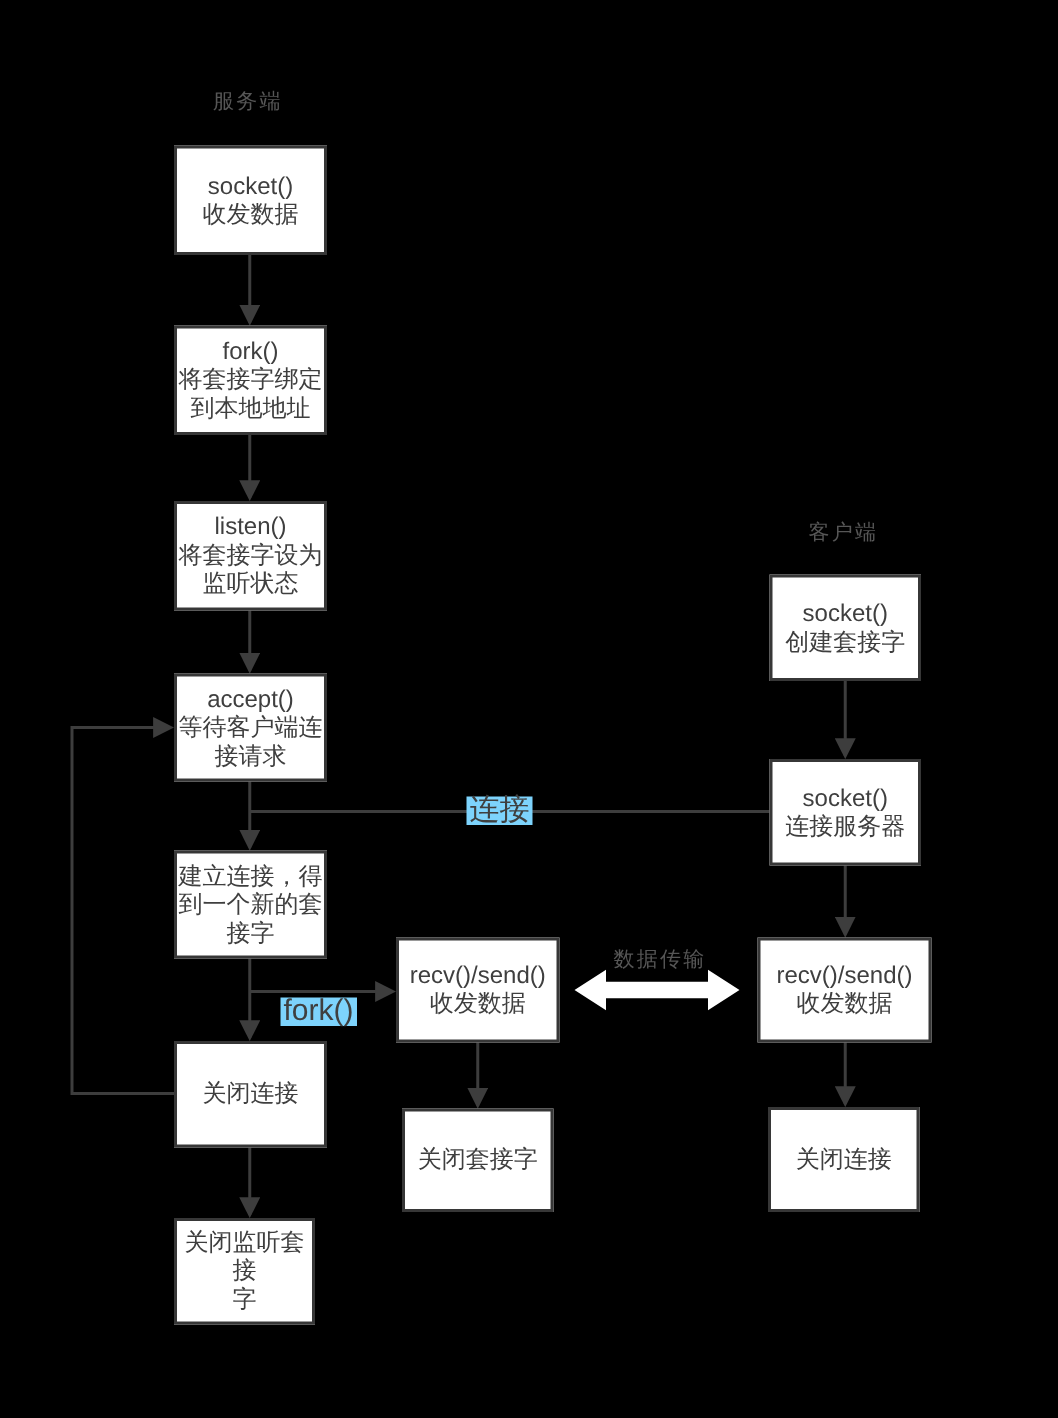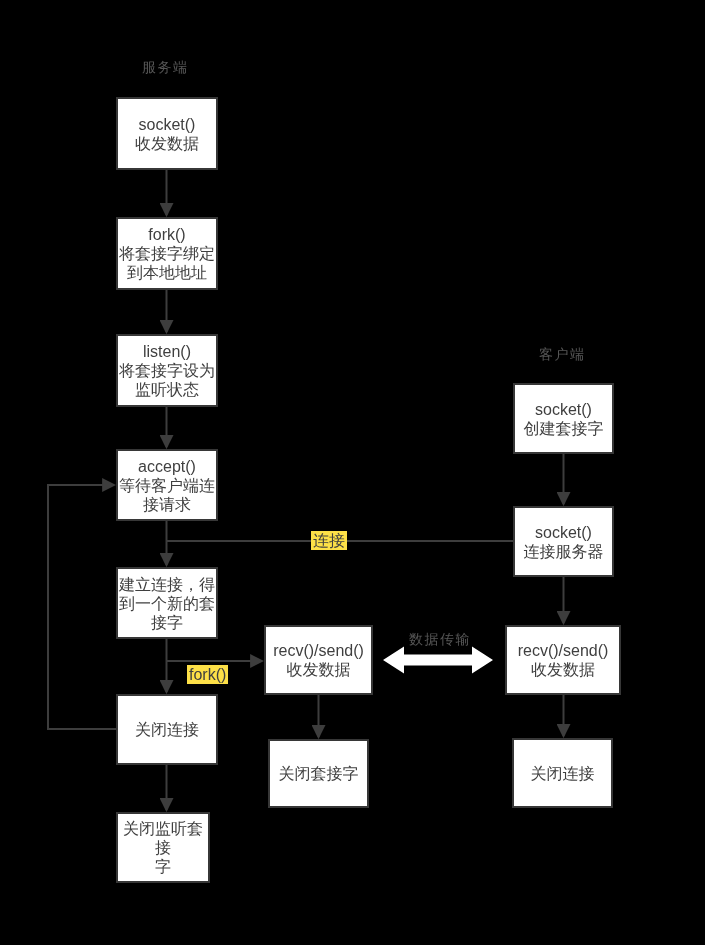--- a/index.html
+++ b/index.html
@@ -3,21 +3,21 @@
 <meta charset="utf-8">
 <style>
   html,body{margin:0;padding:0;background:#000;}
   #canvas{position:relative;width:705px;height:945px;background:#000;overflow:hidden;
           font-family:"Liberation Sans","DejaVu Sans",sans-serif;}
   #wires{position:absolute;left:0;top:0;width:705px;height:945px;}
   .node{position:absolute;box-sizing:border-box;background:#fff;border:2px solid #373737;
         color:#3f3f3f;display:flex;flex-direction:column;align-items:center;justify-content:center;
         font-size:16px;line-height:19px;text-align:center;}
   .hdr{position:absolute;color:#565656;font-size:14px;letter-spacing:1.5px;white-space:nowrap;}
-  .chip{position:absolute;background:#fde047;color:#3f3f3f;font-size:16px;line-height:19px;
+  .chip{position:absolute;background:#7dd3fc;color:#3f3f3f;font-size:20px;line-height:19px;
         padding:0 2px;white-space:nowrap;}
   .freelabel{position:absolute;color:#565656;font-size:14px;letter-spacing:1.5px;white-space:nowrap;}
 </style>
 </head>
 <body>
 
 <div id="canvas">
 
   <svg id="wires" viewBox="0 0 705 945" xmlns="http://www.w3.org/2000/svg">
     <defs>

